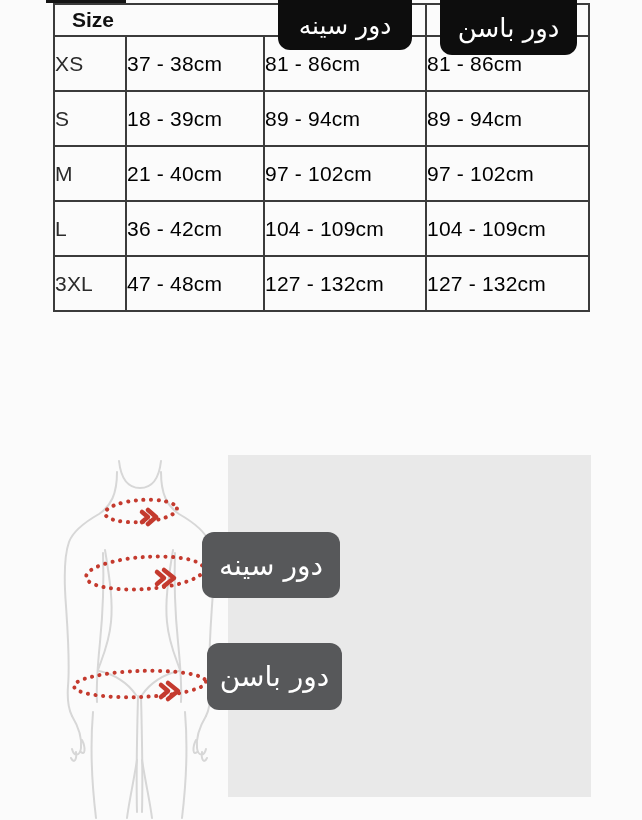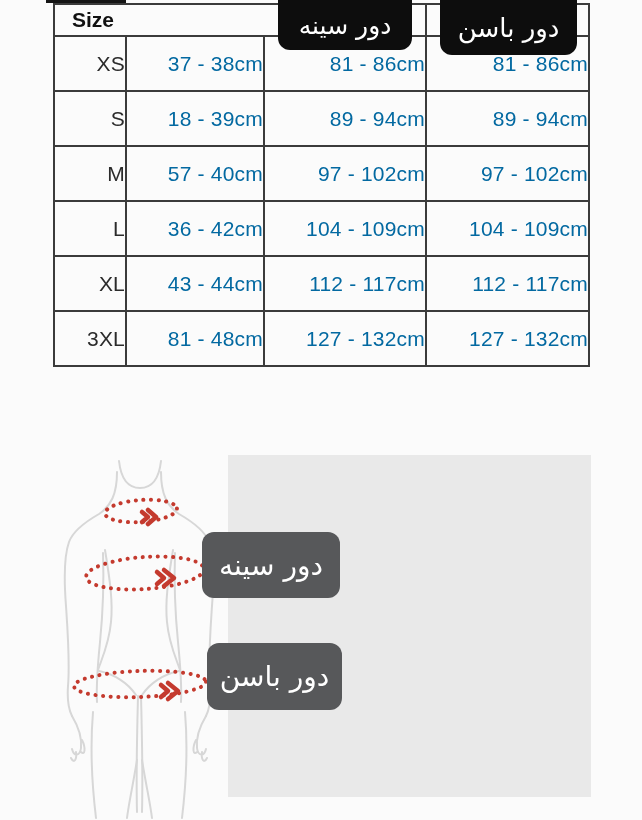--- a/index.html
+++ b/index.html
@@ -1,24 +1,24 @@
 <!DOCTYPE html>
 <html><head>
 <meta charset="utf-8">
 <style>
   html,body { margin:0; padding:0; }
   body { background:#fbfbfb; font-family:"Liberation Sans",sans-serif; }
   .page { position:relative; width:642px; height:820px; overflow:hidden; background:#fbfbfb; }
 
   
   table.size-table { position:absolute; left:53px; top:3px; border-collapse:collapse; table-layout:fixed; z-index:2; }
-  .size-table th, .size-table td { border:2px solid #3b3b3b; text-align:right; background:transparent; padding:0; }
+  .size-table th, .size-table td { border:2px solid #3b3b3b; text-align:left; background:transparent; padding:0; }
   .size-table th.corner { text-align:left; padding-left:17px; font-size:21px; font-weight:bold; color:#111; height:30px; }
   .size-table th.empty-head { height:30px; }
-  .size-table td { height:53px; font-size:21px; color:#0369a1; letter-spacing:0.2px; }
+  .size-table td { height:53px; font-size:21px; color:#000000; letter-spacing:0.2px; }
   .size-table td:first-child { color:#2b2b2b; }
 
   
   .pill { position:absolute; top:0; background:#0d0d0d; color:#fff; z-index:3;
           border-radius:0 0 12px 12px; display:flex; align-items:center; justify-content:center;
           font-family:"DejaVu Sans",sans-serif; direction:rtl; }
   .pill-chest { left:278px; width:134px; height:50px; font-size:25px; }
   .pill-hip   { left:440px; width:137px; height:55px; font-size:26px; }
 
   
@@ -63,39 +63,33 @@
           <td>81 - 86cm</td>
         </tr>
         <tr>
           <td>S</td>
           <td>18 - 39cm</td>
           <td>89 - 94cm</td>
           <td>89 - 94cm</td>
         </tr>
         <tr>
           <td>M</td>
-          <td>57 - 40cm</td>
+          <td>21 - 40cm</td>
           <td>97 - 102cm</td>
           <td>97 - 102cm</td>
         </tr>
         <tr>
           <td>L</td>
           <td>36 - 42cm</td>
           <td>104 - 109cm</td>
           <td>104 - 109cm</td>
         </tr>
         <tr>
-          <td>XL</td>
-          <td>43 - 44cm</td>
-          <td>112 - 117cm</td>
-          <td>112 - 117cm</td>
-        </tr>
-        <tr>
           <td>3XL</td>
-          <td>81 - 48cm</td>
+          <td>47 - 48cm</td>
           <td>127 - 132cm</td>
           <td>127 - 132cm</td>
         </tr>
       </tbody>
   </table>
 
   <div class="pill pill-chest">دور سینه</div>
   <div class="pill pill-hip">دور باسن</div>
 
   <div class="panel"></div>

